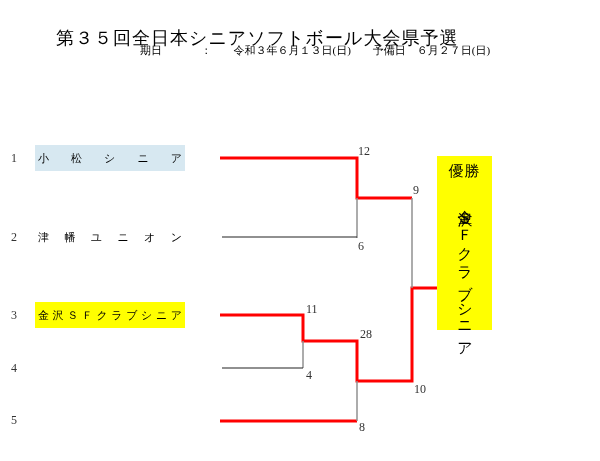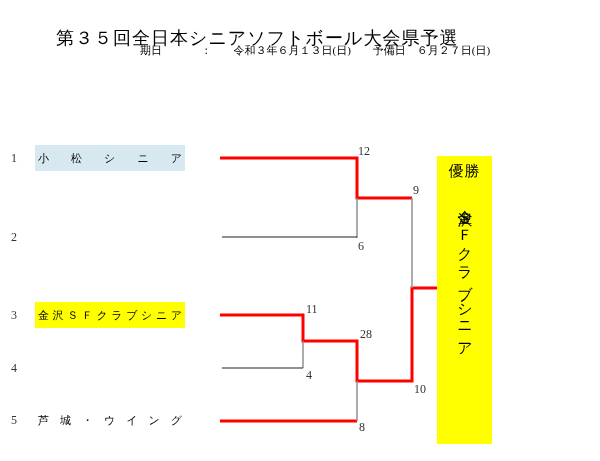--- a/index.html
+++ b/index.html
@@ -19,21 +19,21 @@
   .gray{stroke:#909090;stroke-width:1.5;fill:none;}
   .blk{stroke:#222222;stroke-width:1.2;fill:none;}
   .score{font-family:"Liberation Serif","DejaVu Serif",serif;font-size:12px;fill:#333333;}
   .team-row{position:absolute;left:0;height:26px;width:220px;}
   .seed{position:absolute;left:4px;top:0;width:20px;text-align:center;font-size:12px;line-height:26px;color:#333;}
   .tname{
     position:absolute;left:35px;top:0;width:150px;height:26px;line-height:26px;
     font-size:11px;text-align:justify;text-align-last:justify;
     padding:0 3px;box-sizing:border-box;white-space:nowrap;
   }
-  .champ{position:absolute;left:437px;top:156px;width:55px;height:288px;}
+  .champ{position:absolute;left:437px;top:156px;width:55px;height:174px;}
   .champ-head{margin-top:6px;text-align:center;font-size:15px;letter-spacing:1px;}
   .champ-name{
     position:absolute;left:50%;top:42px;transform:translateX(-50%);
     writing-mode:vertical-rl;text-orientation:upright;
     font-size:15px;letter-spacing:2px;white-space:nowrap;
   }
 </style>
 </head>
 <body>
 
@@ -72,31 +72,31 @@
     <text class="score" x="359" y="431">8</text>
     <text class="score" x="414" y="393">10</text>
   </svg>
 
   <div class="team-row" style="top:145px">
     <span class="seed">1</span>
     <span class="tname" style="background: rgb(215, 232, 241);">小松シニア</span>
   </div>
   <div class="team-row" style="top:224px">
     <span class="seed">2</span>
+    <span class="tname">津幡ユニオン</span>
   </div>
   <div class="team-row" style="top:302px">
     <span class="seed">3</span>
     <span class="tname" style="background: rgb(255, 255, 0);">金沢ＳＦクラブシニア</span>
   </div>
   <div class="team-row" style="top:355px">
     <span class="seed">4</span>
   </div>
   <div class="team-row" style="top:407px">
     <span class="seed">5</span>
-    <span class="tname">芦城・ウイング</span>
   </div>
 
   <div class="champ" style="background: rgb(255, 255, 0);">
     <div class="champ-head">優勝</div>
     <div class="champ-name">金沢ＳＦクラブシニア</div>
   </div>
 
 </div>
 
 </body></html>

